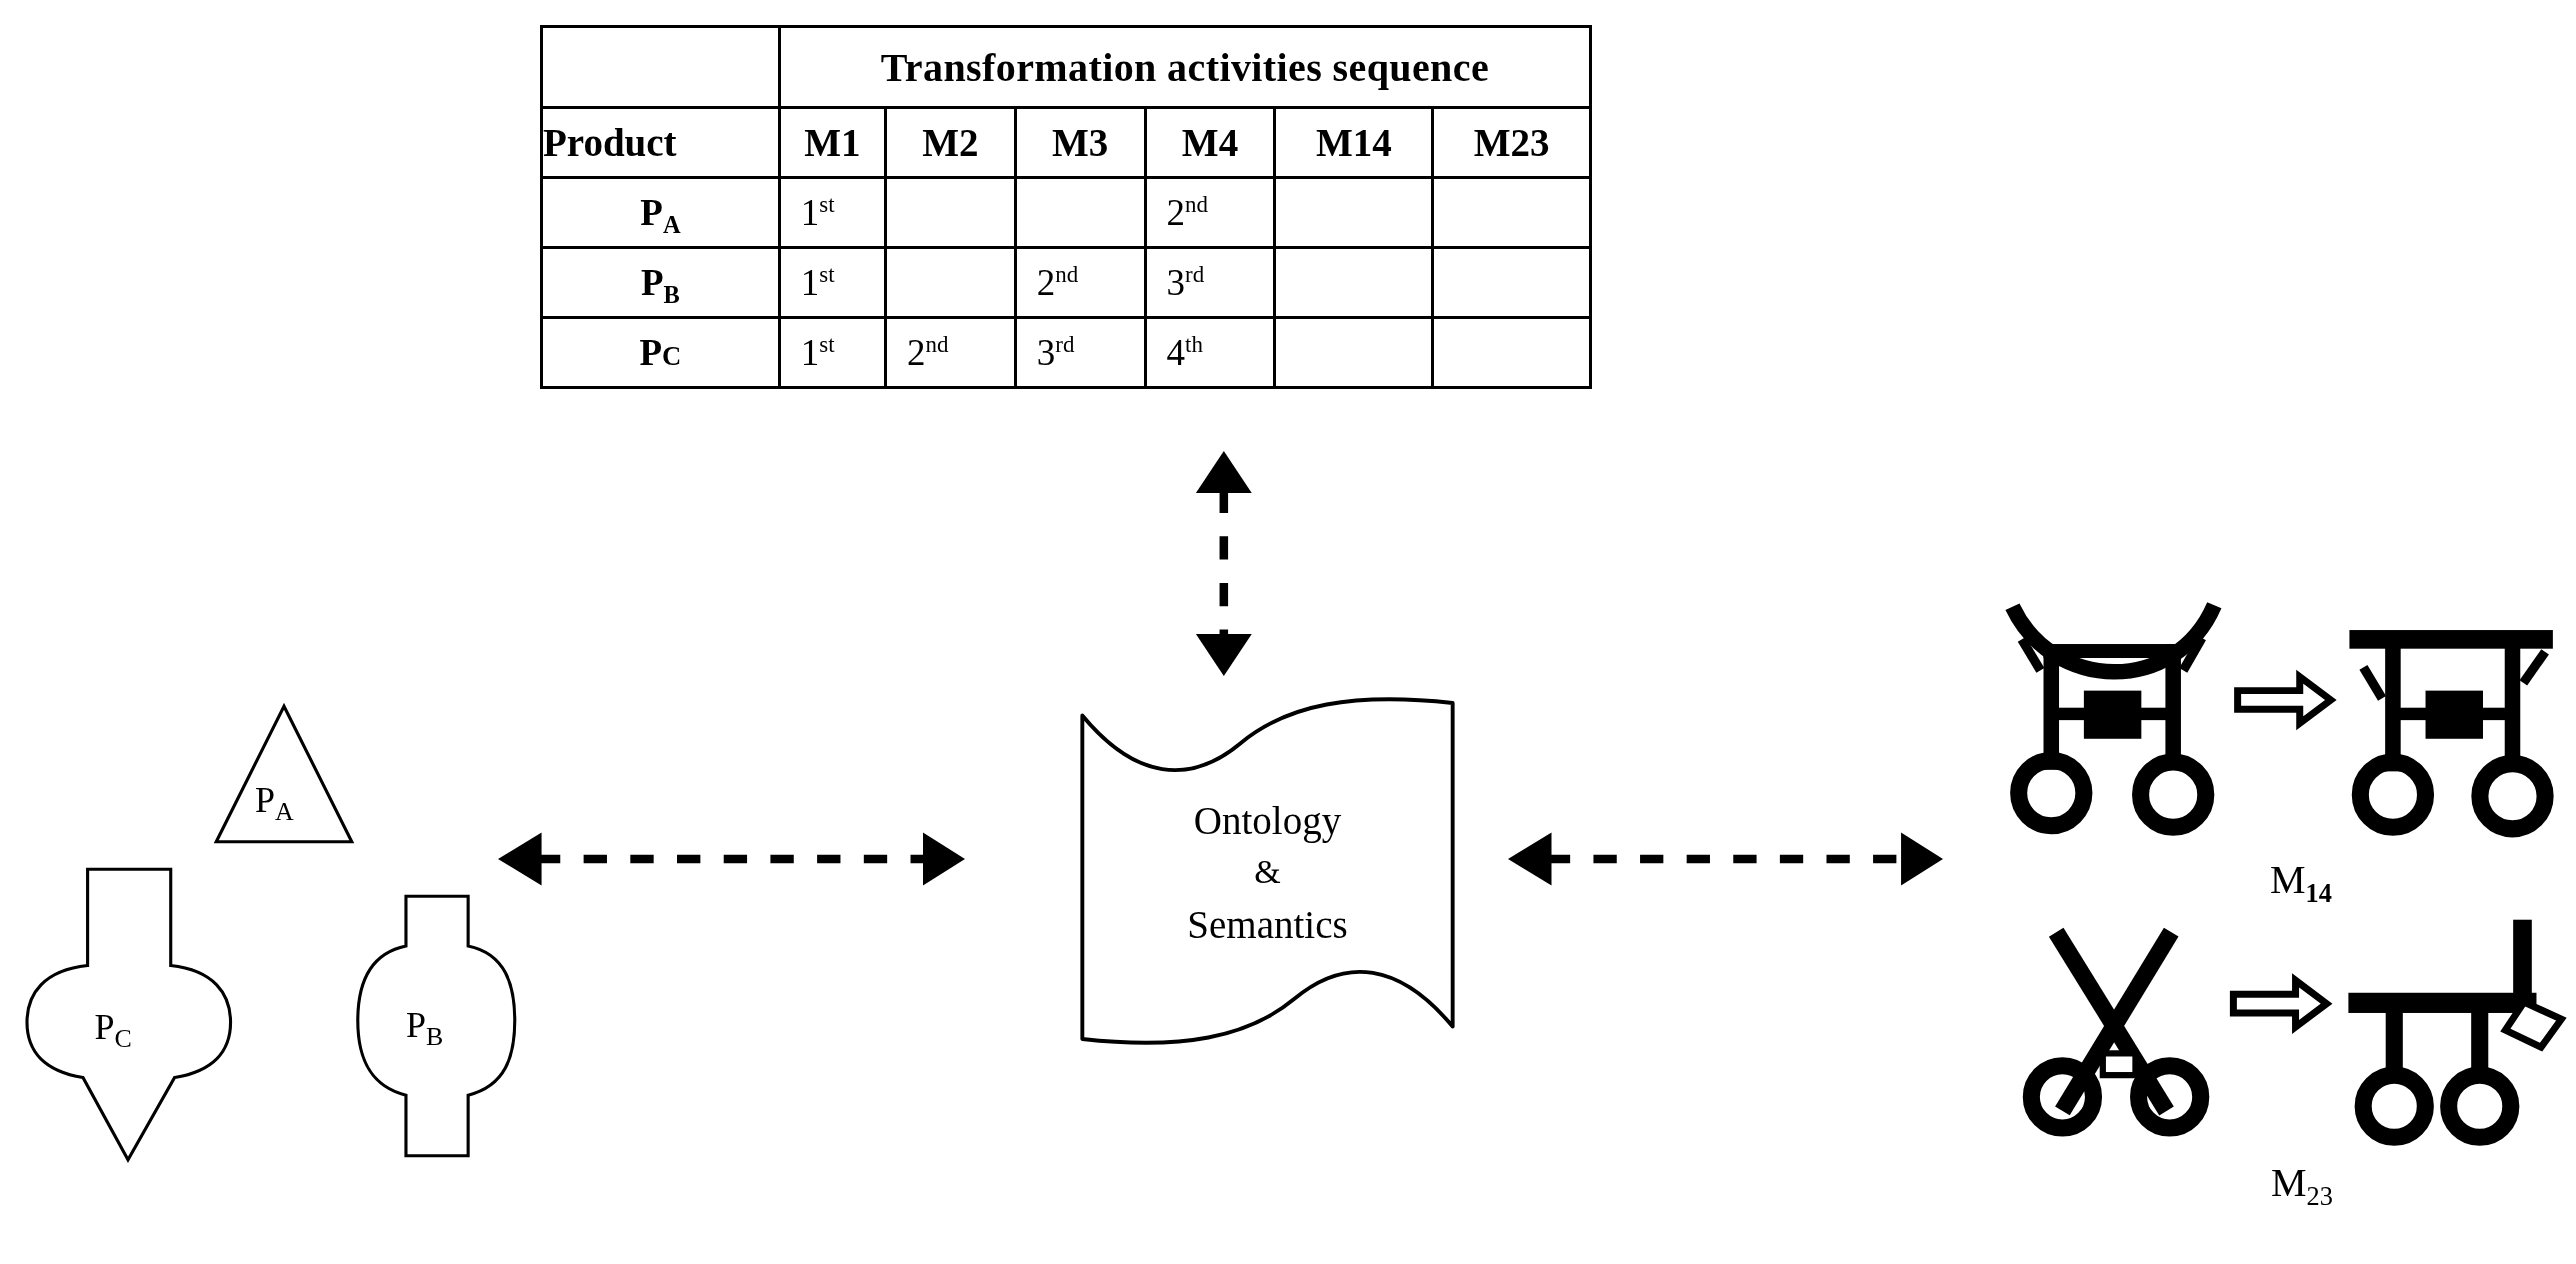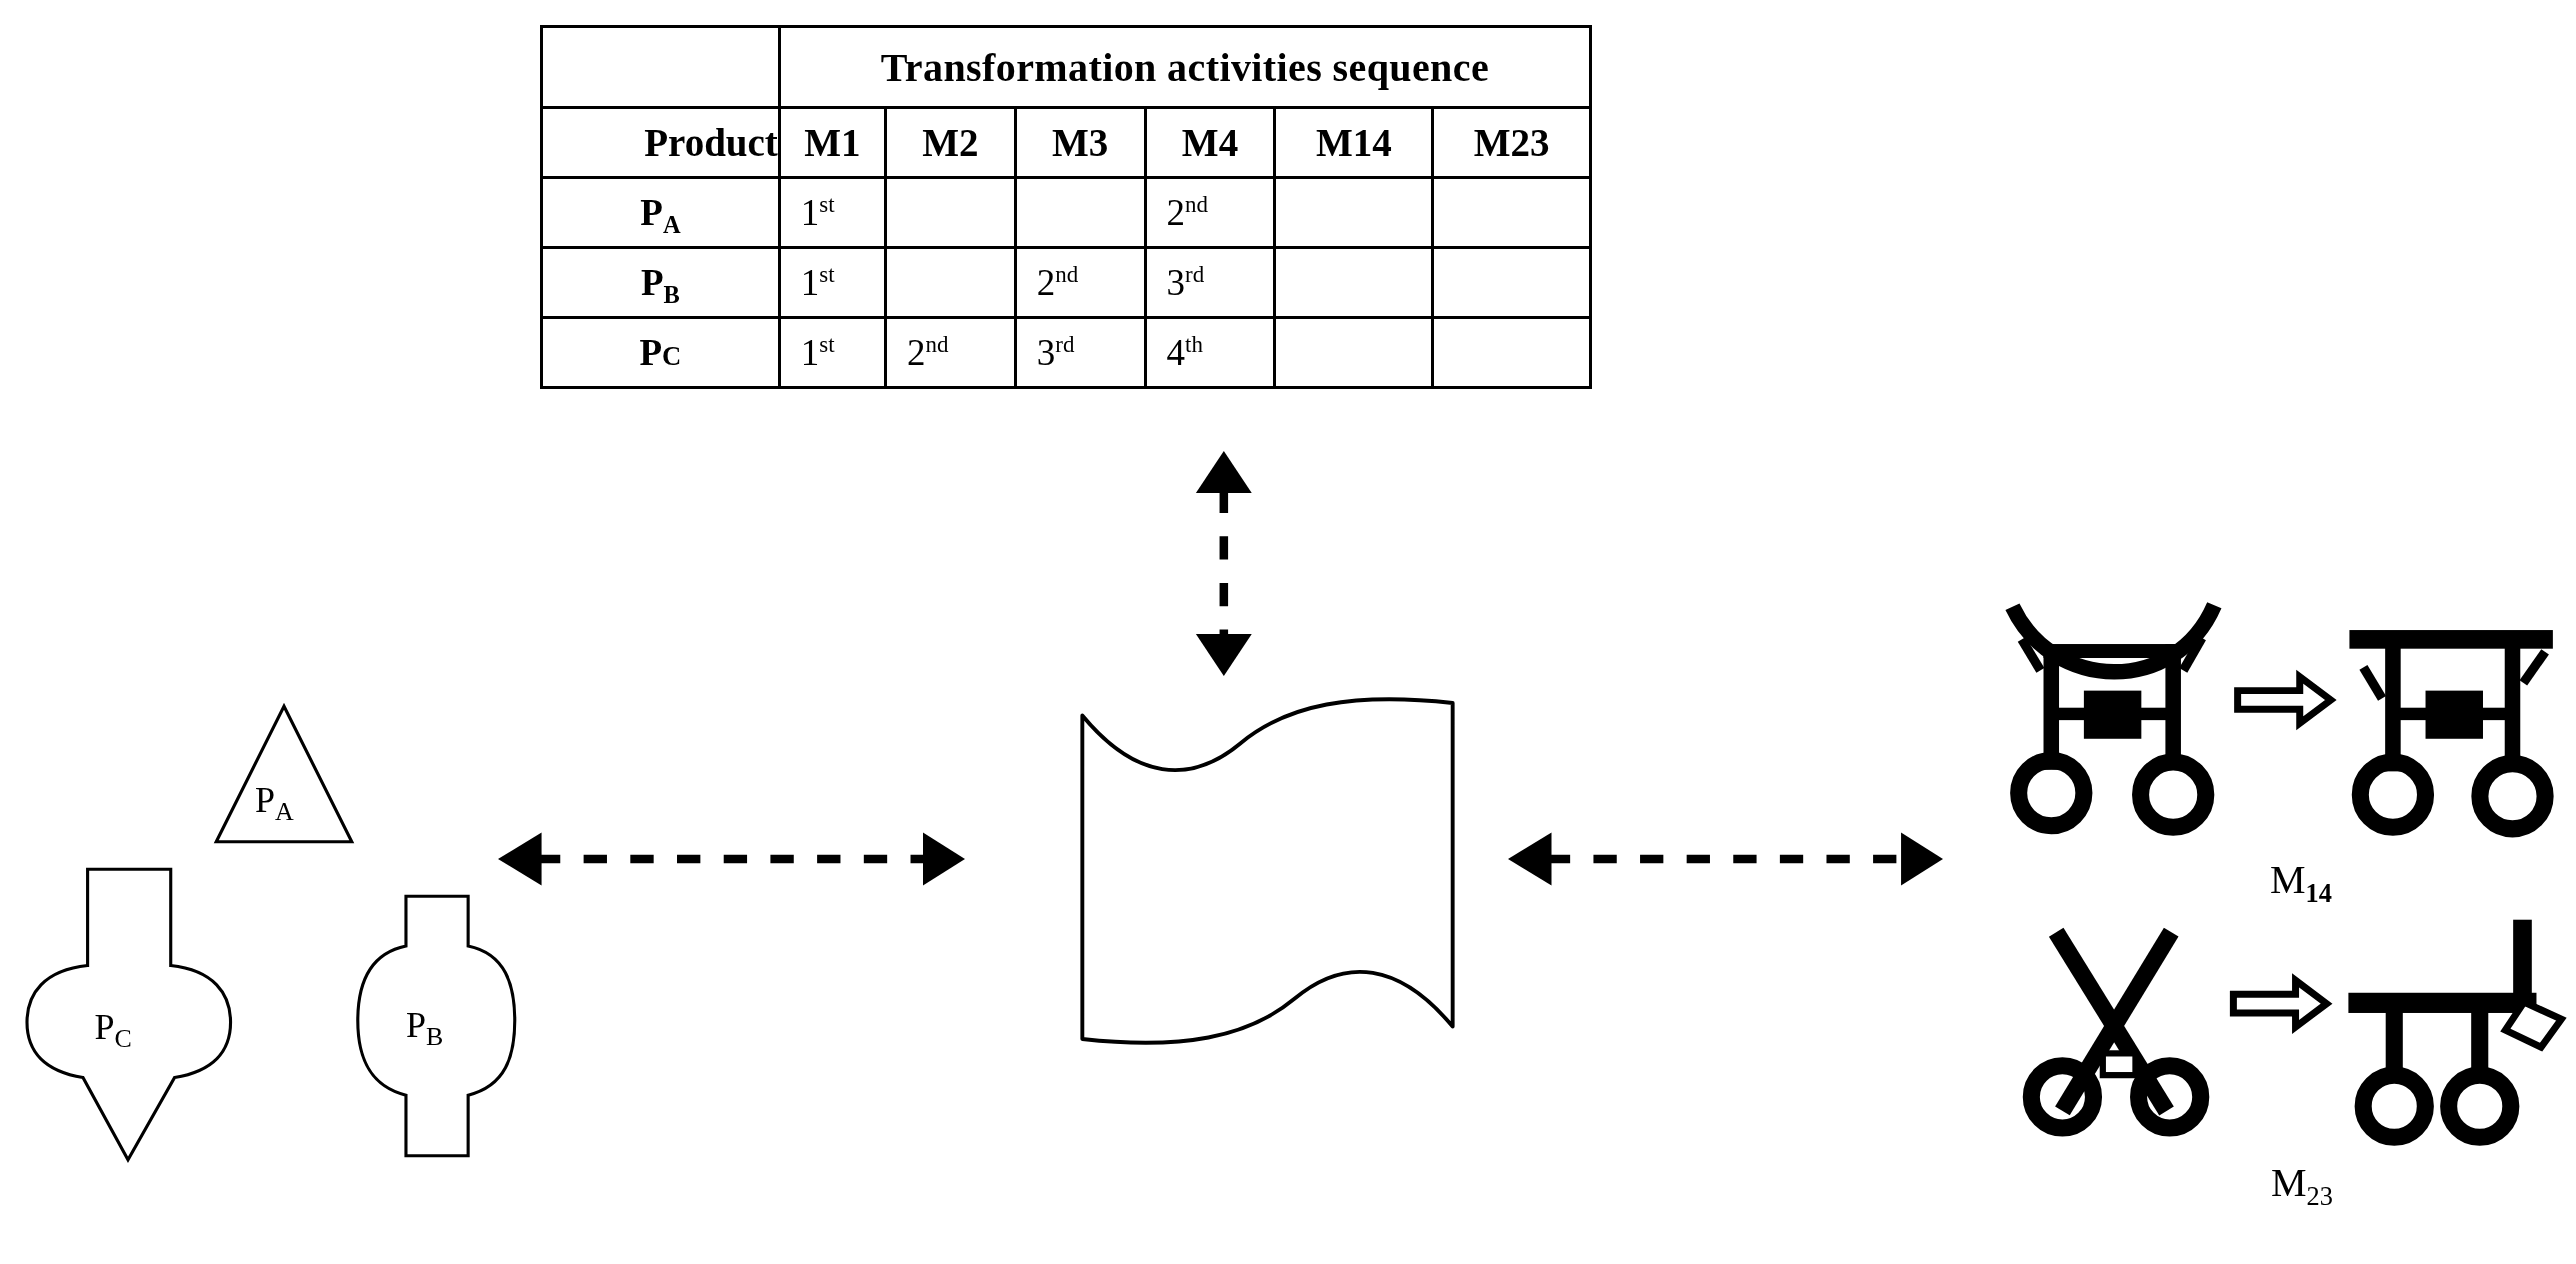--- a/index.html
+++ b/index.html
@@ -7,21 +7,21 @@
        font-family:"Liberation Serif","DejaVu Serif",serif;color:#000;}
 
   
   #seq-table{position:absolute;left:540px;top:25px;width:1052px;
              border-collapse:collapse;background:#fff;}
   #seq-table td,#seq-table th{border:3.1px solid #000;background:#fff;padding:0;}
   #seq-table .hdr-blank{width:280px;height:78px;}
   #seq-table .hdr-title{font-size:40px;font-weight:bold;text-align:center;
                         letter-spacing:0.4px;height:78px;}
   #seq-table .col-head{font-size:39px;font-weight:bold;text-align:center;height:67px;}
-  #seq-table .prod-head{font-size:39px;font-weight:bold;text-align:right;height:67px;}
+  #seq-table .prod-head{font-size:39px;font-weight:bold;text-align:left;height:67px;}
   #seq-table .prod-cell{font-size:37px;font-weight:bold;text-align:center;height:67px;}
   #seq-table .ord-cell{font-size:37px;text-align:left;padding-left:20px;height:67px;margin-left:21px;}
   #seq-table .c-m1{width:124px;} #seq-table .c-m2{width:156px;}
   #seq-table .c-m3{width:156px;} #seq-table .c-m4{width:156px;}
   #seq-table .c-m14{width:190px;} #seq-table .c-m23{width:190px;}
   sup{font-size:.62em;vertical-align:super;line-height:0;}
   sub{font-size:.66em;vertical-align:sub;line-height:0;font-weight:bold;}
   .sc{font-size:.72em;}
 
   
@@ -161,20 +161,25 @@
 
 <div class="abs" style="left:1073px;top:692px;">
   <svg width="389" height="358" viewBox="0 0 500 460">
     <path d="M 12,30
              C 80,112 150,120 215,66
              C 275,16 360,0 488,14
              L 488,430
              C 420,348 350,340 285,394
              C 225,444 140,460 12,446 Z" fill="#fff" stroke="#000" stroke-width="5" stroke-linejoin="round"></path>
   </svg>
+  <div class="abs" style="left:0;top:101px;width:389px;text-align:center;line-height:1.42;">
+    <div style="font-size:39px;">Ontology</div>
+    <div style="font-size:34px;">&amp;</div>
+    <div style="font-size:39px;">Semantics</div>
+  </div>
 </div>
 
 <div class="abs" style="left:1508px;top:820px;">
   <svg width="435" height="78" viewBox="0 0 560 100">
     <polygon points="0,50 56,16 56,84" fill="#000"></polygon>
     <line x1="50" y1="50" x2="512" y2="50" stroke="#000" stroke-width="11" stroke-dasharray="30 30"></line>
     <polygon points="560,50 506,16 506,84" fill="#000"></polygon>
   </svg>
 </div>
 

